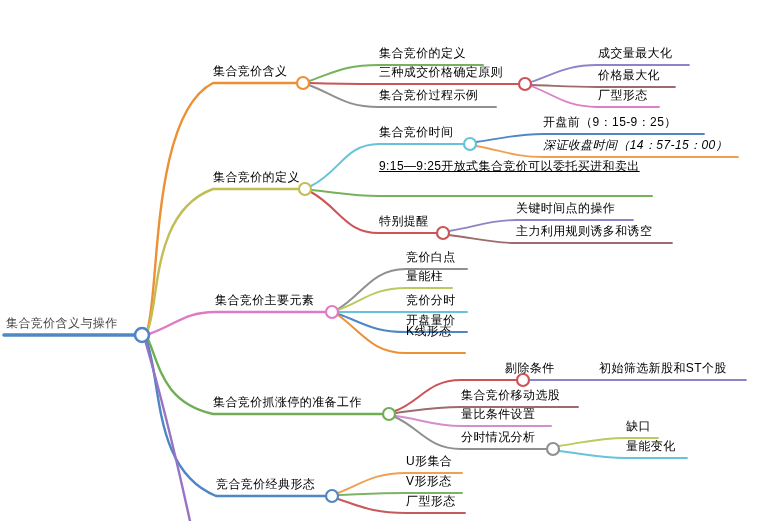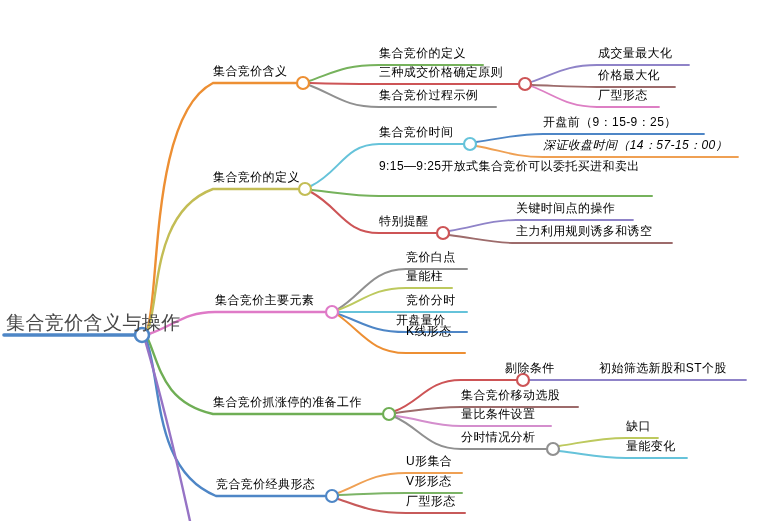--- a/index.html
+++ b/index.html
@@ -6,21 +6,21 @@
   body{
     width:773px;height:521px;position:relative;overflow:hidden;
     background:#ffffff;
     font-family:"Liberation Sans","DejaVu Sans",sans-serif;
   }
   #canvas{position:absolute;left:0;top:0;}
   .lbl{
     position:absolute;font-size:12px;line-height:19px;color:#000000;
     letter-spacing:.4px;white-space:nowrap;
   }
-  .root-lbl{font-size:19px;line-height:20px;color:#474747;}
+  .root-lbl{font-size:12px;line-height:20px;color:#474747;}
   .wrap2{white-space:normal;width:281px;}
   path{fill:none;stroke-linecap:round;}
   circle{fill:#ffffff;}
 </style>
 </head>
 <body>
 
 <svg id="canvas" width="773" height="521" viewBox="0 0 773 521">
 
   <path d="M4,335 H135" stroke-width="3.6" stroke="#4e86c6"></path>
@@ -84,30 +84,30 @@
 <div class="lbl" style="left:379px;top:63px;">三种成交价格确定原则</div>
 <div class="lbl" style="left:379px;top:86px;">集合竞价过程示例</div>
 <div class="lbl" style="left:598px;top:44px;">成交量最大化</div>
 <div class="lbl" style="left:598px;top:66px;text-align:center;">价格最大化</div>
 <div class="lbl" style="left:598px;top:86px;">厂型形态</div>
 
 <div class="lbl" style="left:213px;top:168px;">集合竞价的定义</div>
 <div class="lbl" style="left:379px;top:123px;">集合竞价时间</div>
 <div class="lbl" style="left:543px;top:113px;">开盘前（9：15-9：25）</div>
 <div class="lbl" style="left:543px;top:136px;font-style:italic;">深证收盘时间（14：57-15：00）</div>
-<div class="lbl wrap2" style="left:379px;top:157px;">9:15—9:25开放式集合竞价可以委托买进和卖出</div>
+<div class="lbl wrap2" style="left:379px;top:157px;text-decoration:underline;">9:15—9:25开放式集合竞价可以委托买进和卖出</div>
 <div class="lbl" style="left:379px;top:212px;">特别提醒</div>
 <div class="lbl" style="left:516px;top:199px;">关键时间点的操作</div>
 <div class="lbl" style="left:516px;top:222px;">主力利用规则诱多和诱空</div>
 
 <div class="lbl" style="left:215px;top:291px;">集合竞价主要元素</div>
 <div class="lbl" style="left:406px;top:248px;">竞价白点</div>
 <div class="lbl" style="left:406px;top:267px;">量能柱</div>
 <div class="lbl" style="left:406px;top:291px;">竞价分时</div>
-<div class="lbl" style="left:396px;top:311px;">开盘量价</div>
+<div class="lbl" style="left:406px;top:311px;">开盘量价</div>
 <div class="lbl" style="left:406px;top:322px;">K线形态</div>
 
 <div class="lbl" style="left:213px;top:393px;">集合竞价抓涨停的准备工作</div>
 <div class="lbl" style="left:461px;top:359px;margin-left:44px;">剔除条件</div>
 <div class="lbl" style="left:599px;top:359px;">初始筛选新股和ST个股</div>
 <div class="lbl" style="left:461px;top:386px;">集合竞价移动选股</div>
 <div class="lbl" style="left:461px;top:405px;">量比条件设置</div>
 <div class="lbl" style="left:461px;top:428px;">分时情况分析</div>
 <div class="lbl" style="left:626px;top:417px;">缺口</div>
 <div class="lbl" style="left:626px;top:437px;">量能变化</div>

